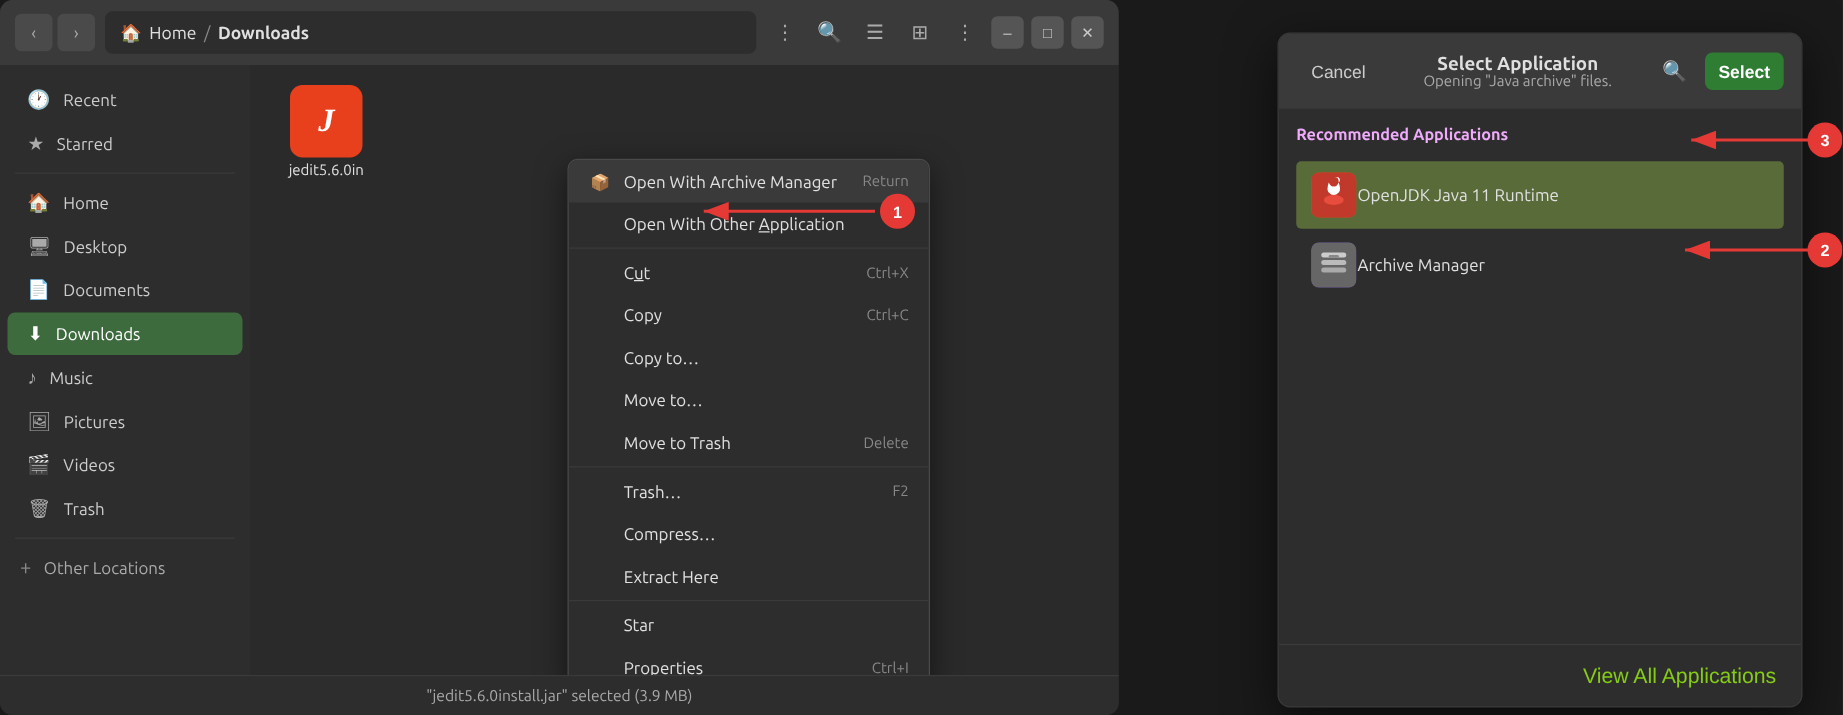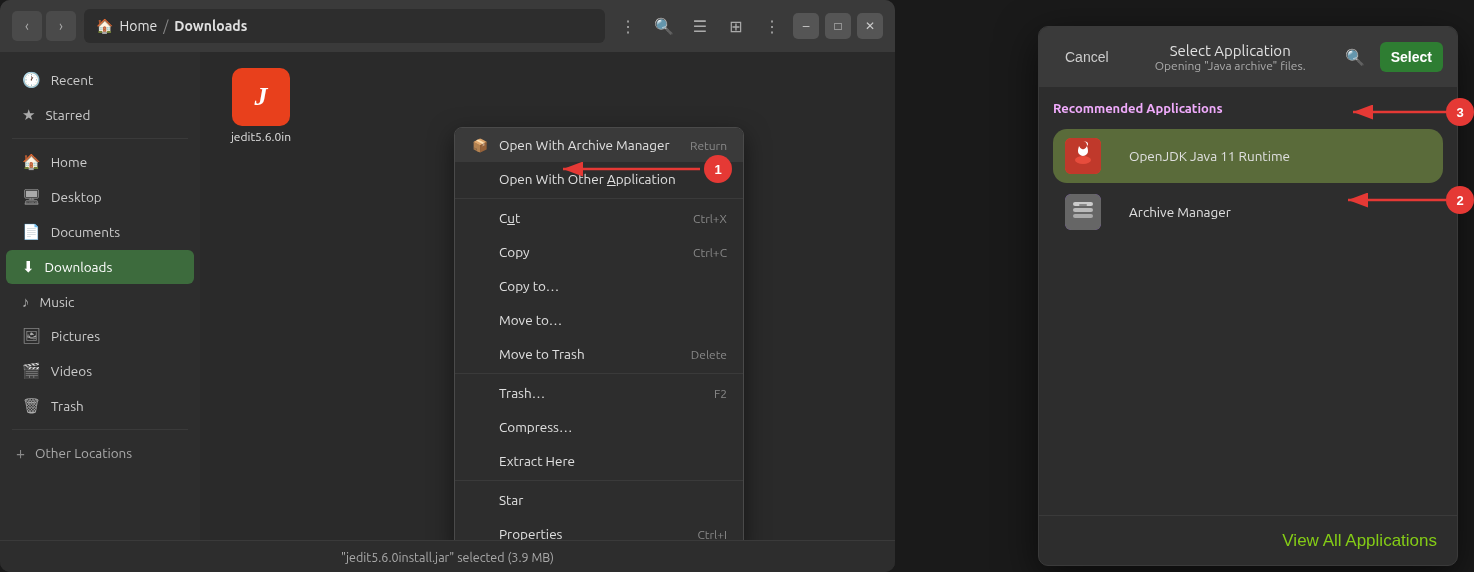--- a/index.html
+++ b/index.html
@@ -250,21 +250,21 @@
       border-radius: 6px;
     }
     .dialog-title-center {
       flex: 1;
       display: flex;
       flex-direction: column;
       align-items: center;
     }
     .dialog-title-main {
       font-size: 15px;
-      font-weight: normal;
+      font-weight: bold;
       color: #e0e0e0;
     }
     .dialog-title-sub {
       font-size: 12px;
       color: #aaa;
     }
     .dialog-search-btn {
       background: none;
       border: none;
       color: #ccc;
@@ -300,23 +300,23 @@
       margin-bottom: 4px;
     }
     .app-list {
       display: flex;
       flex-direction: column;
       gap: 2px;
     }
     .app-item {
       display: flex;
       align-items: center;
-      gap: 28px;
+      gap: 1px;
       padding: 9px 12px;
-      border-radius: 14px;
+      border-radius: 4px;
       cursor: pointer;
       font-size: 13.5px;
       color: #e0e0e0;
     }
     .app-item.selected { background: #5a6b3a; }
     .app-icon {
       width: 36px; height: 36px;
       border-radius: 6px;
       display: flex; align-items: center; justify-content: center;
       font-size: 20px;
@@ -539,21 +539,21 @@
         </div>
       </div>
     </div>
   </div>
 
   <div class="status-bar">
     <span>"jedit5.6.0install.jar" selected  (3.9 MB)</span>
   </div>
 </div>
 
-<div class="dialog" style="right:0; top:10px; left:auto; position:absolute;">
+<div class="dialog" style="right:16px; top:10px; left:auto; position:absolute;">
   <div class="dialog-titlebar">
     <button class="dialog-cancel-btn">Cancel</button>
     <div class="dialog-title-center">
       <span class="dialog-title-main">Select Application</span>
       <span class="dialog-title-sub">Opening "Java archive" files.</span>
     </div>
     <button class="dialog-search-btn">🔍</button>
     <button class="dialog-select-btn">Select</button>
   </div>
 

